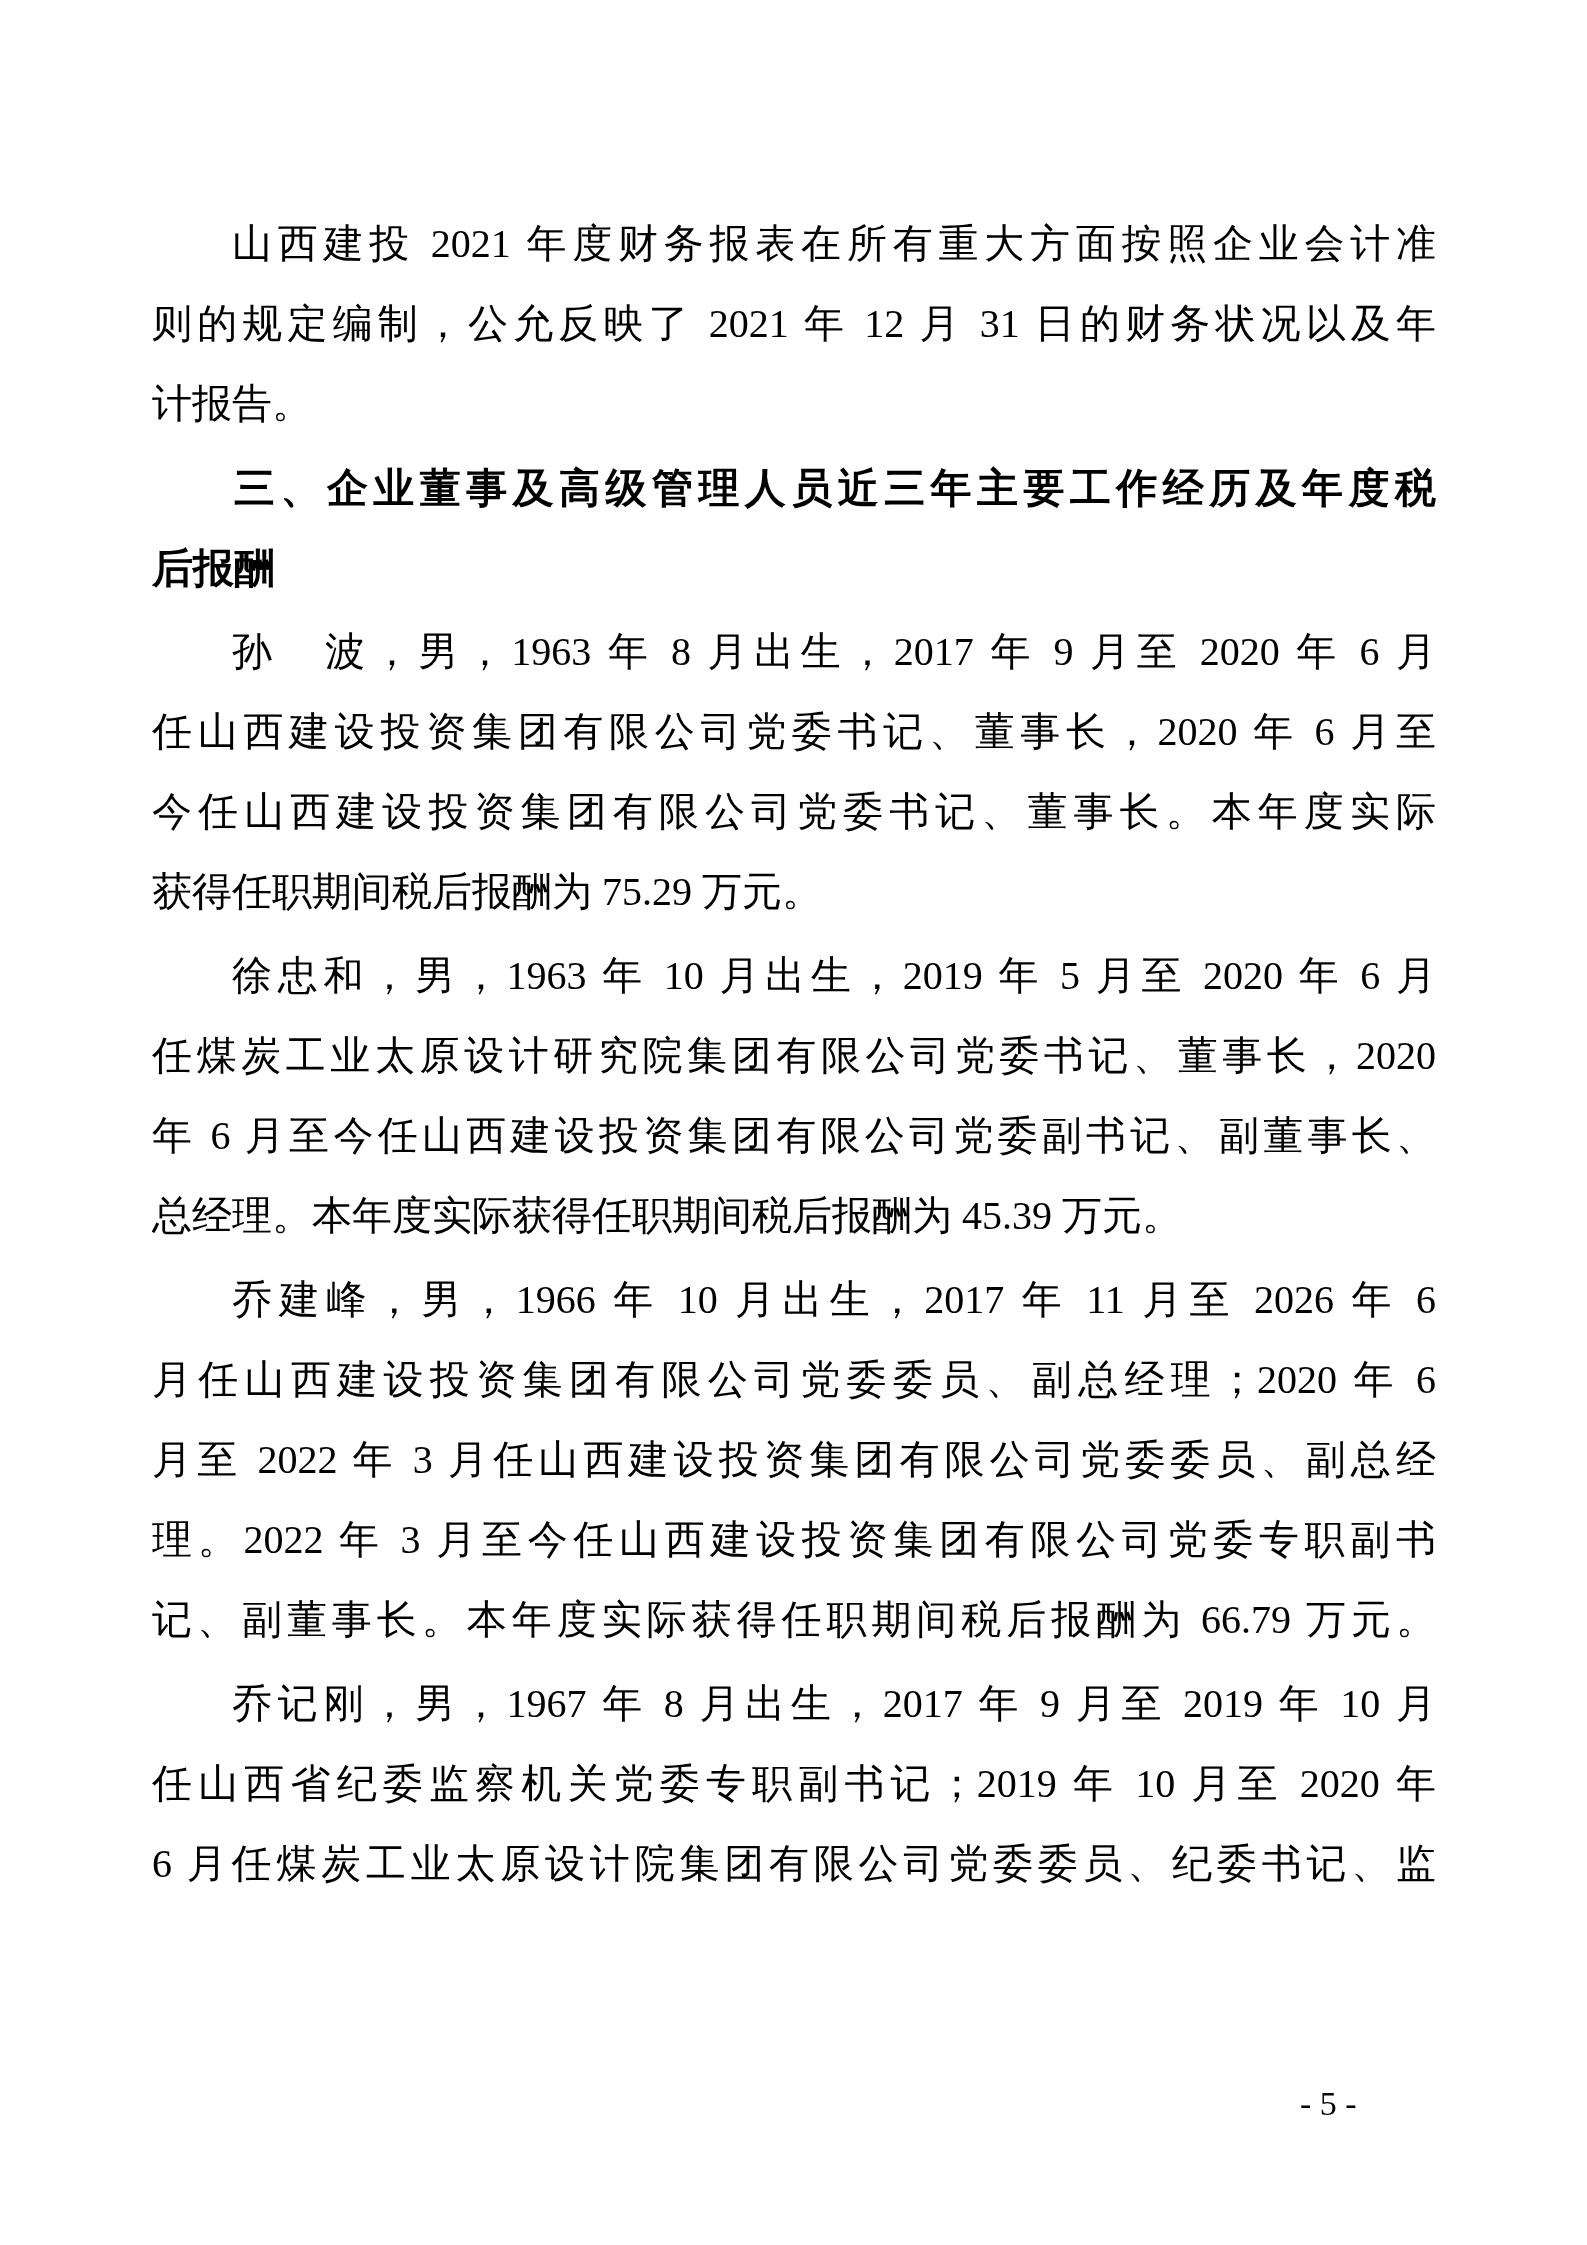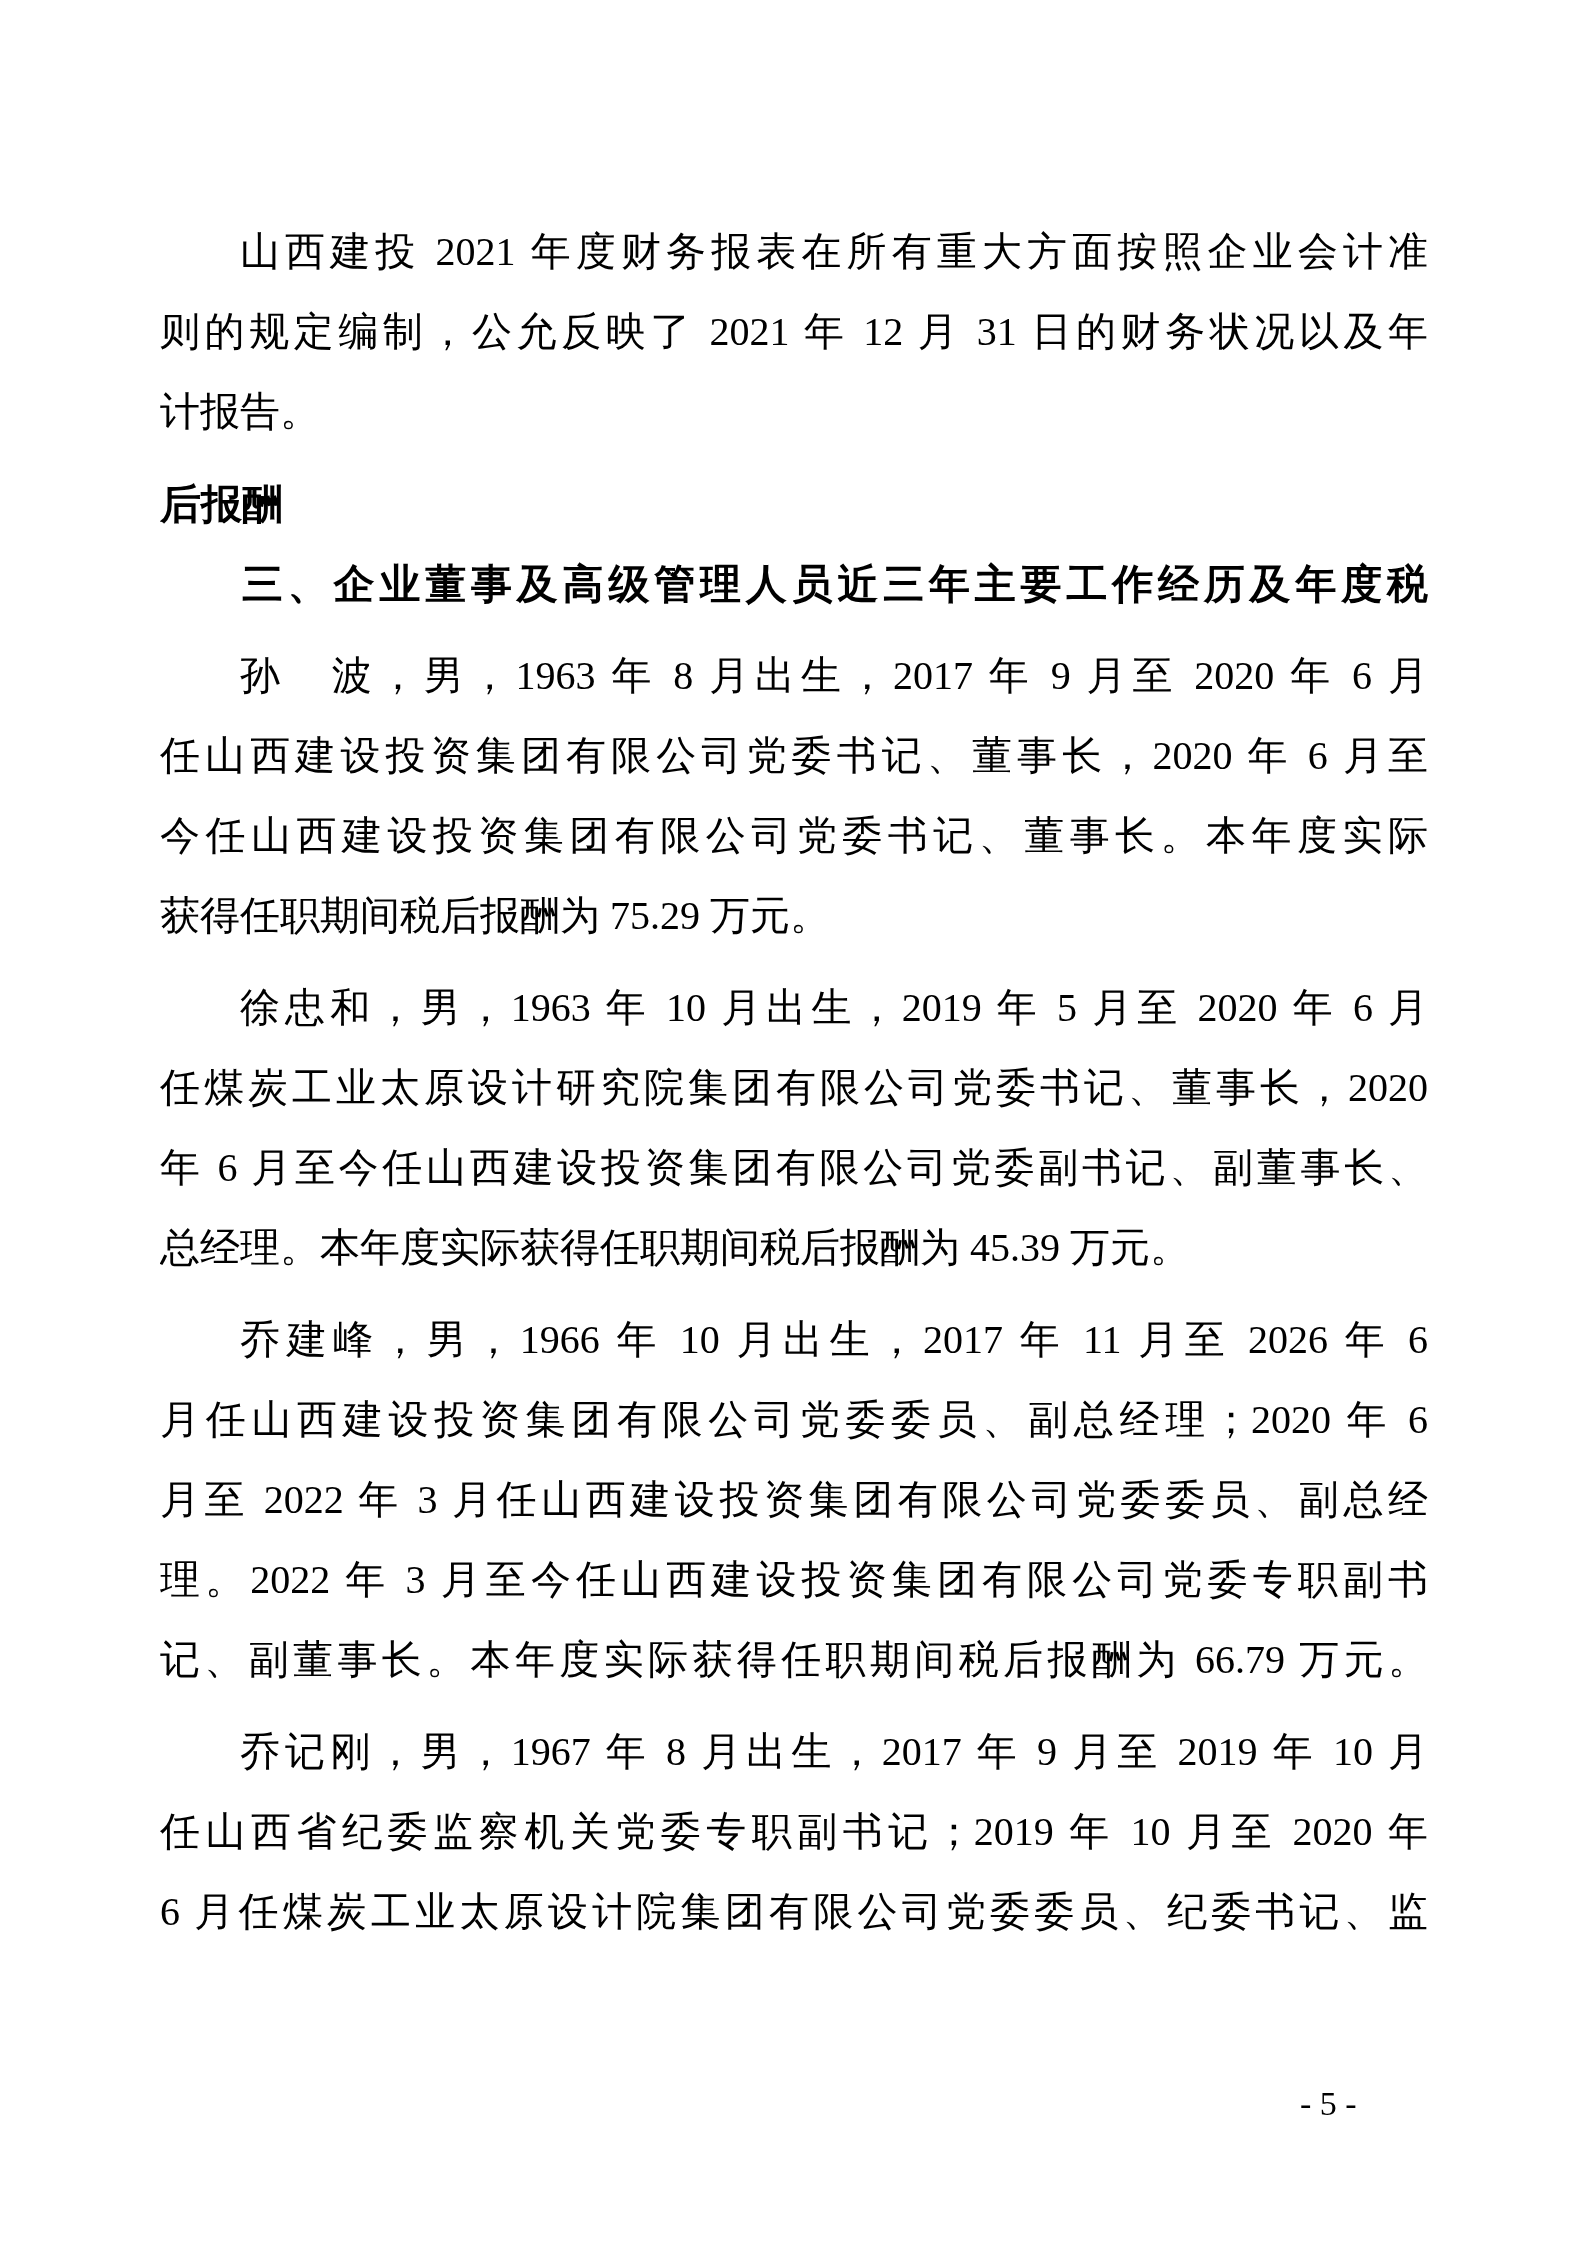--- a/index.html
+++ b/index.html
@@ -15,21 +15,21 @@
     overflow: hidden;
     color: #000000;
     font-family: "Liberation Serif", "DejaVu Serif", serif;
   }
   .text-block {
     position: absolute;
     left: 148px;
     top: 200px;
     width: 1292px;
   }
-  .para { margin: 12px; padding: 0; }
+  .para { margin: 4px; padding: 0; }
   .line {
     font-size: 40px;
     line-height: 80px;
     height: 80px;
     color: #000000;
     white-space: normal;
     overflow: hidden;
   }
   .heading .line {
     font-family: "Liberation Sans", "DejaVu Sans", sans-serif;
@@ -57,22 +57,22 @@
 <body>
 
 <div class="page">
   <div class="text-block">
       <div class="para body">
         <div class="line stretch indent">山西建投 2021 年度财务报表在所有重大方面按照企业会计准</div>
         <div class="line stretch">则的规定编制，公允反映了 2021 年 12 月 31 日的财务状况以及年</div>
         <div class="line">计报告。</div>
       </div>
       <div class="para heading">
+        <div class="line stretch indent">三、企业董事及高级管理人员近三年主要工作经历及年度税</div>
         <div class="line">后报酬</div>
-        <div class="line stretch indent">三、企业董事及高级管理人员近三年主要工作经历及年度税</div>
       </div>
       <div class="para body">
         <div class="line stretch indent">孙　波，男，1963 年 8 月出生，2017 年 9 月至 2020 年 6 月</div>
         <div class="line stretch">任山西建设投资集团有限公司党委书记、董事长，2020 年 6 月至</div>
         <div class="line stretch">今任山西建设投资集团有限公司党委书记、董事长。本年度实际</div>
         <div class="line">获得任职期间税后报酬为 75.29 万元。</div>
       </div>
       <div class="para body">
         <div class="line stretch indent">徐忠和，男，1963 年 10 月出生，2019 年 5 月至 2020 年 6 月</div>
         <div class="line stretch">任煤炭工业太原设计研究院集团有限公司党委书记、董事长，2020</div>

